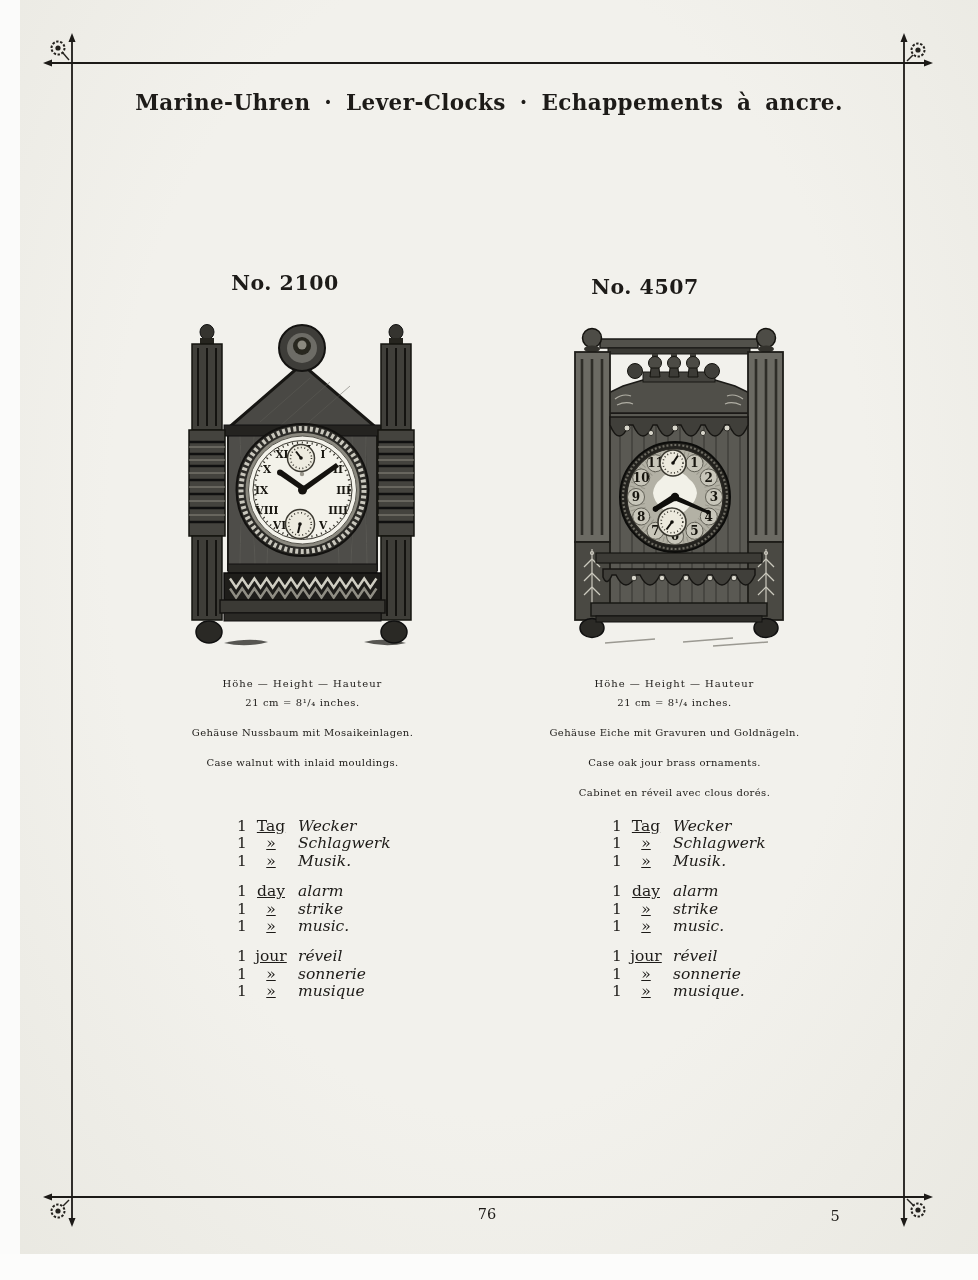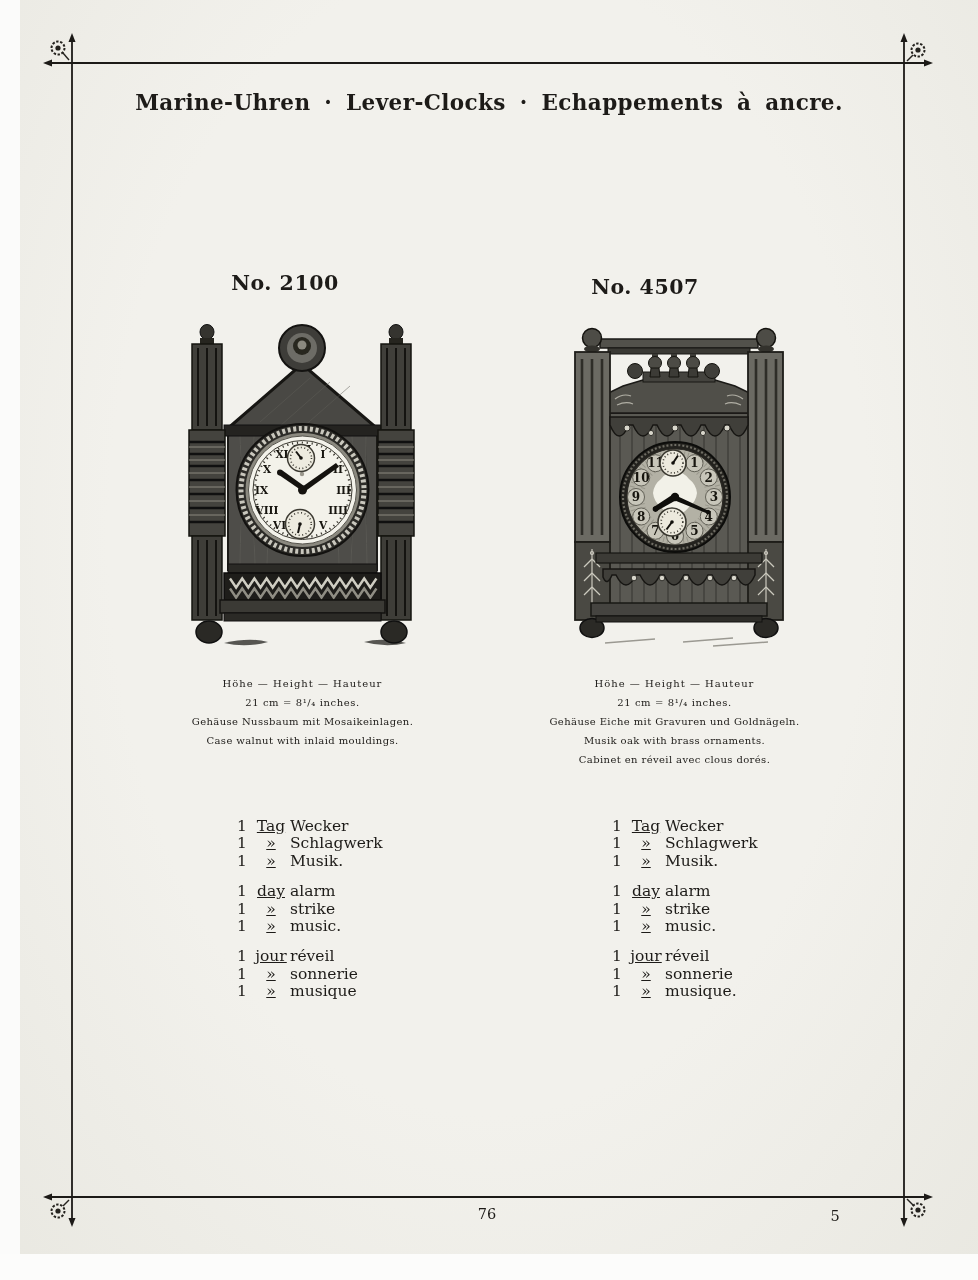--- a/index.html
+++ b/index.html
@@ -15,29 +15,29 @@
   .h4505{left:185px;top:271px;}
   .h4507{left:545px;top:275px;}
   .clock{position:absolute;}
   .clock4505{left:180px;top:312px;}
   .clock4507{left:563px;top:325px;}
   .col{position:absolute;top:674px;width:415px;text-align:center;font-size:10px;line-height:19px;}
   .col-left{left:95px;}
   .col-right{left:467px;}
   .hline{letter-spacing:1px;}
   .hline2{letter-spacing:.6px;}
-  .desc{letter-spacing:.4px;}
+  .desc{margin-top:11px;letter-spacing:.4px;}
   .variants{position:absolute;top:818px;font-size:15.5px;line-height:17.4px;}
   .v4505{left:237px;}
   .v4507{left:612px;}
   .vgroup{margin-bottom:13px;}
   .vrow{display:flex;}
   .vq{width:17px;}
   .vu{width:34px;text-align:center;text-decoration:underline;}
-  .vi{margin-left:2px;white-space:nowrap;}
+  .vi{margin-left:10px;white-space:nowrap;font-style:italic;}
   .footer-num{position:absolute;font-size:14.5px;text-align:center;}
   .fn-center{left:460px;top:1206px;width:54px;}
   .fn-right{left:820px;top:1208px;width:30px;}
 </style>
 </head>
 <body>
 
 <div class="page">
   <div class="edge-left"></div>
   <div class="edge-bottom"></div>
@@ -415,21 +415,21 @@
     <div class="hline">Höhe — Height — Hauteur</div>
     <div class="hline2">21 cm = 8¹/₄ inches.</div>
     <div class="desc">Gehäuse Nussbaum mit Mosaikeinlagen.</div>
     <div class="desc">Case walnut with inlaid mouldings.</div>
   </div>
 
   <div class="col col-right">
     <div class="hline">Höhe — Height — Hauteur</div>
     <div class="hline2">21 cm = 8¹/₄ inches.</div>
     <div class="desc">Gehäuse Eiche mit Gravuren und Goldnägeln.</div>
-    <div class="desc">Musik oak with brass ornaments.</div>
+    <div class="desc">Case oak jour brass ornaments.</div>
     <div class="desc">Cabinet en réveil avec clous dorés.</div>
   </div>
 
   <div class="variants v4505" id="variants-0">
       <div class="vgroup">
         <div class="vrow">
           <span class="vq">1</span>
           <span class="vu">Tag</span>
           <span class="vi">Wecker</span>
         </div>

